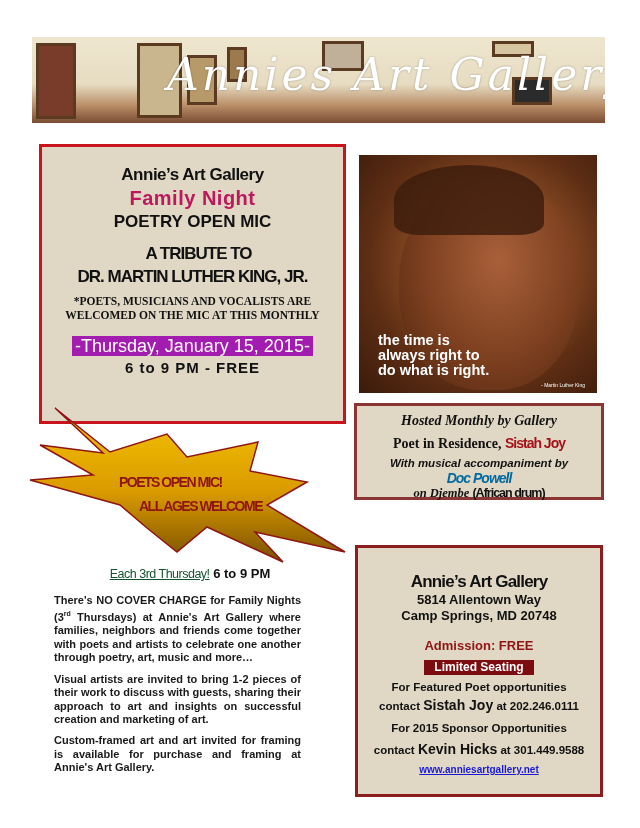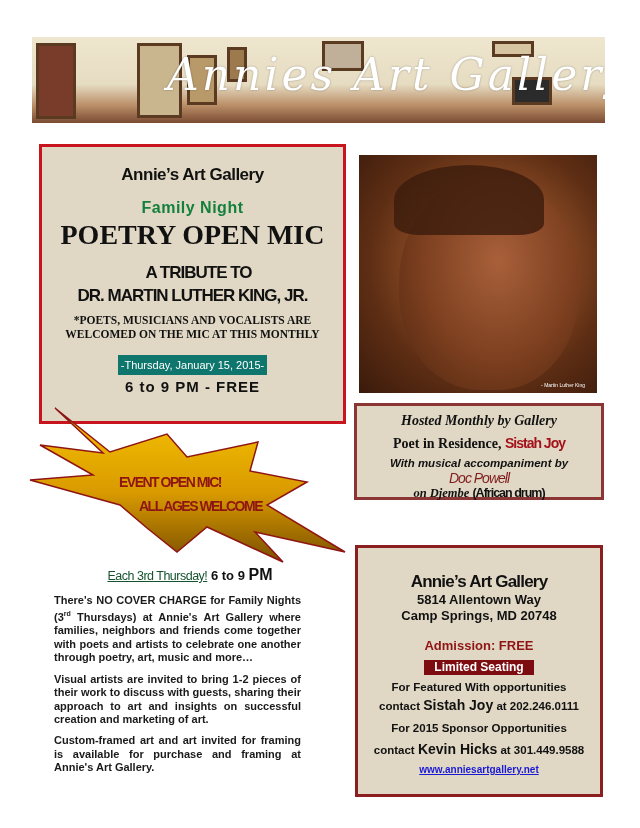--- a/index.html
+++ b/index.html
@@ -11,58 +11,58 @@
       linear-gradient(90deg, rgba(0,0,0,0) 0%, rgba(0,0,0,0) 100%),
       linear-gradient(180deg, #efe6cf 0%, #e6dcc2 55%, #b98d66 80%, #7a4b33 100%); }
   .banner .frame { position:absolute; border:3px solid #5b3a22; box-sizing:border-box; }
   .banner .title { position:absolute; left:135px; top:12px; font-family:"DejaVu Serif", serif; font-style:italic;
     font-size:44px; color:#ffffff; letter-spacing:3px; text-shadow:0 0 2px rgba(0,0,0,0.35); white-space:nowrap; }
 
   
   .event-box { position:absolute; left:39px; top:144px; width:307px; height:280px; box-sizing:border-box;
     background:#e0d8c5; border:3px solid #c8141c; text-align:center; }
   .ev-gallery { margin-top:18px; font-size:17px; font-weight:bold; letter-spacing:-0.5px; }
-  .ev-family { font-size:16px; color:#15803d; font-weight:bold; margin-top:14px; letter-spacing:0.5px; }
-  .ev-poetry { font-size:28px; font-weight:bold; margin-top:2px; letter-spacing:0px;font-family:Liberation Serif, serif; }
+  .ev-family { font-size:20px; color:#be185d; font-weight:bold; margin-top:2px; letter-spacing:0.5px; }
+  .ev-poetry { font-size:17px; font-weight:bold; margin-top:2px; letter-spacing:0px; }
   .ev-tribute { font-size:17px; font-weight:bold; margin-top:12px; letter-spacing:-1px;margin-left:12px; }
   .ev-mlk { font-size:17px; font-weight:bold; margin-top:3px; letter-spacing:-1px; }
   .ev-note { font-family:"Liberation Serif", serif; font-size:11.5px; font-weight:bold; line-height:13.5px; margin-top:8px; padding:0 6px; }
-  .ev-date { display:inline-block; background:#0f766e; color:#ffffff; font-size:11px; padding:0 3px; margin-top:14px; line-height:20px; }
+  .ev-date { display:inline-block; background:#a21caf; color:#ffffff; font-size:18px; padding:0 3px; margin-top:14px; line-height:20px; }
   .ev-time { font-size:15px; font-weight:bold; margin-top:3px; letter-spacing:1px; }
 
   
   .mlk-photo { position:absolute; left:359px; top:155px; width:238px; height:238px; overflow:hidden;
     background: radial-gradient(ellipse at 55% 45%, #b0683a 0%, #8d4d26 35%, #5e2e14 65%, #3a1a0b 100%); }
   .mlk-photo .face { position:absolute; left:40px; top:20px; width:180px; height:215px; border-radius:50% 50% 45% 45%;
     background: radial-gradient(ellipse at 55% 40%, #a8603a 0%, #7c3f1f 55%, #4d240f 100%); }
   .mlk-photo .hair { position:absolute; left:35px; top:10px; width:150px; height:70px; border-radius:60% 60% 20% 20%;
     background:#3b1c0c; opacity:0.8; }
   .mlk-photo .quote { position:absolute; left:19px; top:178px; color:#ffffff; font-size:14.5px; font-weight:bold; line-height:15px; }
   .mlk-photo .credit { position:absolute; right:12px; bottom:5px; color:#ffffff; font-size:5px; }
 
   
   .hosted-box { position:absolute; left:354px; top:403px; width:250px; height:97px; box-sizing:border-box;
     background:#e0d8c5; border:3px solid #8b3535; text-align:center; }
   .h-line1 { font-family:"Liberation Serif", serif; font-style:italic; font-weight:bold; font-size:14px; margin-top:7px; }
   .h-line2 { font-family:"Liberation Serif", serif; font-weight:bold; font-size:14px; margin-top:6px; }
   .h-red { font-family:"Liberation Sans", sans-serif; color:#a3121a; letter-spacing:-1px; }
   .h-line3 { font-style:italic; font-weight:bold; font-size:11.5px; margin-top:5px; }
-  .h-line4 { font-style:italic; font-size:14px; color:#7f1d1d; letter-spacing:-1px; margin-top:1px; }
+  .h-line4 { font-style:italic; font-size:14px; color:#0369a1; letter-spacing:-1px; margin-top:1px;font-weight:bold; }
   .h-line5 { font-family:"Liberation Serif", serif; font-style:italic; font-weight:bold; font-size:12.5px; }
   .h-drum { font-family:"Liberation Sans", sans-serif; font-style:normal; letter-spacing:-1px; }
 
   
   .starburst { position:absolute; left:0; top:0; width:640px; height:828px; pointer-events:none; }
   .star-text1 { position:absolute; left:119px; top:474px; color:#8f1414; font-weight:bold; font-size:14px; letter-spacing:-1.5px; }
   .star-text2 { position:absolute; left:139px; top:498px; color:#8f1414; font-weight:bold; font-size:14px; letter-spacing:-1.5px; }
 
   
   .third-thursday { position:absolute; left:40px; top:566px; width:300px; text-align:center; font-size:13px; font-weight:bold; }
   .third-thursday .u { color:#14532d; text-decoration:underline; font-weight:normal; font-size:12.5px; letter-spacing:-0.5px; }
-  .third-thursday .pm { font-size:16px; }
+  .third-thursday .pm { font-size:13px; }
   .body-text { position:absolute; left:54px; top:594px; width:247px; font-size:11px; font-weight:bold; line-height:13.4px; text-align:justify; color:#1a1a1a; }
   .body-text p { margin:0 0 8px 0; }
   .body-text sup { font-size:7px; }
 
   
   .address-box { position:absolute; left:355px; top:545px; width:248px; height:252px; box-sizing:border-box;
     background:#e0d8c5; border:3px solid #8b1e1e; text-align:center; }
   .a-name { font-size:17px; font-weight:bold; margin-top:24px; letter-spacing:-0.8px; }
   .a-street, .a-city { font-size:13px; font-weight:bold; line-height:16px; }
   .a-admission { color:#8f1414; font-size:13px; font-weight:bold; margin-top:14px; }
@@ -95,20 +95,25 @@
     <div>*POETS, MUSICIANS AND VOCALISTS ARE</div>
     <div>WELCOMED ON THE MIC AT THIS  MONTHLY</div>
   </div>
   <div class="ev-date">-Thursday, January 15, 2015-</div>
   <div class="ev-time">6 to 9 PM - FREE</div>
 </div>
 
 <div class="mlk-photo">
   <div class="face"></div>
   <div class="hair"></div>
+  <div class="quote">
+    <div>the time is</div>
+    <div>always right to</div>
+    <div>do what is right.</div>
+  </div>
   <div class="credit">- Martin Luther King</div>
 </div>
 
 <div class="hosted-box">
   <div class="h-line1">Hosted Monthly by Gallery</div>
   <div class="h-line2"><span>Poet in Residence, </span><span class="h-red">Sistah Joy</span></div>
   <div class="h-line3">With musical accompaniment by</div>
   <div class="h-line4">Doc Powell</div>
   <div class="h-line5"><span>on Djembe </span><span class="h-drum">(African drum)</span></div>
 </div>
@@ -116,37 +121,37 @@
 <svg class="starburst" viewBox="0 0 640 828">
   <defs>
     <linearGradient id="sbg" x1="0" y1="0" x2="0" y2="1">
       <stop offset="0" stop-color="#f7c400"></stop>
       <stop offset="0.55" stop-color="#d99a00"></stop>
       <stop offset="1" stop-color="#7a5000"></stop>
     </linearGradient>
   </defs>
   <polygon points="55,408 110,452 167,434 187,457 258,442 250,471 307,482 267,505 345,552 255,532 283,562 207,527 177,552 147,528 120,505 30,480 93,475 40,445 103,453" fill="url(#sbg)" stroke="#8f1414" stroke-width="1.5"></polygon>
 </svg>
-<div class="star-text1">EVENT OPEN MIC!</div>
+<div class="star-text1">POETS OPEN MIC!</div>
 <div class="star-text2">ALL AGES WELCOME</div>
 
 <div class="third-thursday">
   <span class="u">Each 3rd Thursday!</span><span> 6 to 9 </span><span class="pm">PM</span>
 </div>
 
 <div class="body-text">
   <p><span>There's NO COVER CHARGE for Family Nights (3</span><sup>rd</sup><span> Thursdays) at Annie's Art Gallery where families, neighbors and friends come together with poets and artists to celebrate one another through poetry, art, music and more…</span></p>
   <p>Visual artists are invited to bring 1-2 pieces of their work to discuss with guests, sharing their approach to art and insights on successful creation and marketing of art.</p>
   <p>Custom-framed art and art invited for framing is available for purchase and framing at Annie's Art Gallery.</p>
 </div>
 
 <div class="address-box">
   <div class="a-name">Annie’s Art Gallery</div>
   <div class="a-street">5814 Allentown Way</div>
   <div class="a-city">Camp Springs, MD 20748</div>
   <div class="a-admission">Admission: FREE</div>
   <div class="a-limited">Limited Seating</div>
-  <div class="a-contact" style="margin-top:3px;">For Featured With opportunities</div>
+  <div class="a-contact" style="margin-top:3px;">For Featured Poet opportunities</div>
   <div class="a-contact"><span>contact </span><span class="big">Sistah Joy</span><span> at 202.246.0111</span></div>
   <div class="a-contact" style="margin-top:4px;">For 2015 Sponsor Opportunities</div>
   <div class="a-contact" style="margin-top:3px;"><span>contact </span><span class="big">Kevin Hicks</span><span> at 301.449.9588</span></div>
   <a class="a-url">www.anniesartgallery.net</a>
 </div>
 
 </body></html>

